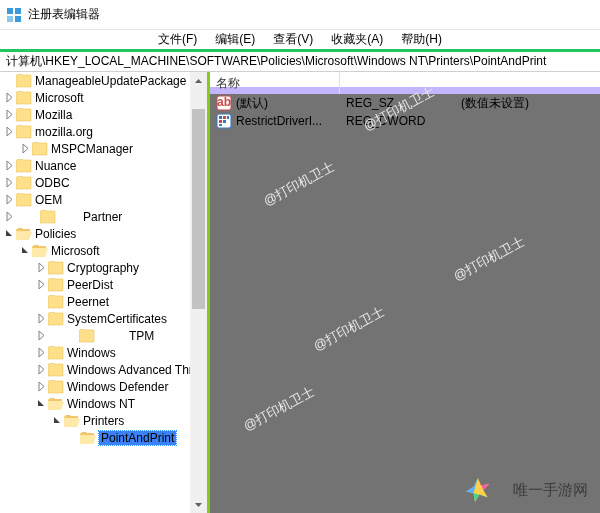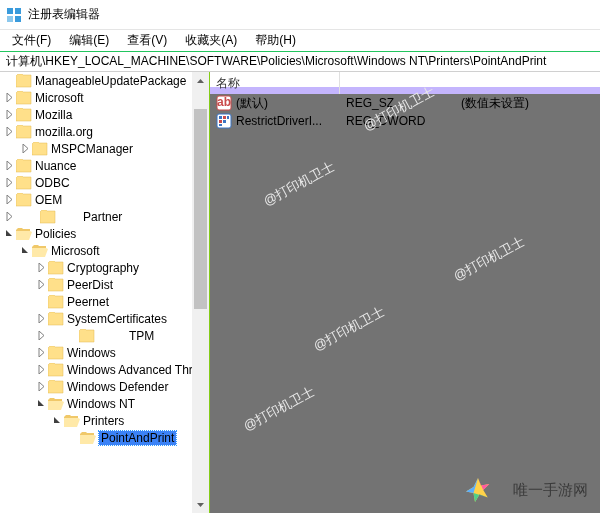--- a/index.html
+++ b/index.html
@@ -2,28 +2,28 @@
 <html><head>
 <meta charset="utf-8">
 <style>
 * { margin: 0; padding: 0; box-sizing: border-box; font-family: "Microsoft YaHei", "Segoe UI", Tahoma, sans-serif; font-size: 12px; }
 body { background: #fff; width: 600px; height: 513px; overflow: hidden; position: relative; }
 
 .titlebar { height: 30px; background: #fff; border-bottom: 1px solid #e5e5e5; display: flex; align-items: center; padding: 0 6px; gap: 6px; }
 .titlebar .app-icon { width: 16px; height: 16px; }
 .titlebar .title-text { color: #000; }
 
-.menubar { height: 22px; display: flex; align-items: center; padding: 0 4px; gap: 2px; border-bottom: 1px solid #22c55e; }
+.menubar { height: 22px; display: flex; align-items: center; padding: 0 4px; gap: 2px; border-bottom: 3px solid #22c55e; justify-content: center; }
 .menubar .menu-item { padding: 2px 8px; color: #000; cursor: default; }
 
 .address-bar { height: 20px; border-bottom: 1px solid #d0d0d0; padding: 1px 6px; color: #000; white-space: nowrap; overflow: hidden; display: flex; align-items: center; background: #fff; }
 
 .content { display: flex; height: calc(513px - 30px - 22px - 20px); }
 
-.tree-pane { width: 210px; border-right: 1px solid #84cc16; overflow: hidden; position: relative; }
+.tree-pane { width: 210px; border-right: 3px solid #84cc16; overflow: hidden; position: relative; }
 .tree-pane .tree-scroll-area { overflow-y: auto; overflow-x: hidden; height: 100%; }
 .tree-row { display: flex; align-items: center; height: 17px; white-space: nowrap; cursor: default; }
 .tree-row .expander { width: 14px; height: 14px; display: inline-flex; align-items: center; justify-content: center; flex-shrink: 0; }
 .tree-row .folder-icon { width: 16px; height: 14px; margin-right: 3px; flex-shrink: 0; }
 .tree-row .label { color: #000; }
 .tree-row.selected .label { background: #3b82f6; outline: 1px dotted #3399ff; padding: 0 2px; }
 .chev { }
 .chev svg { display:block; }
 
 .vscrollbar { position: absolute; right: 0; top: 0; bottom: 0; width: 17px; background: #f0f0f0; display: flex; flex-direction: column; }

